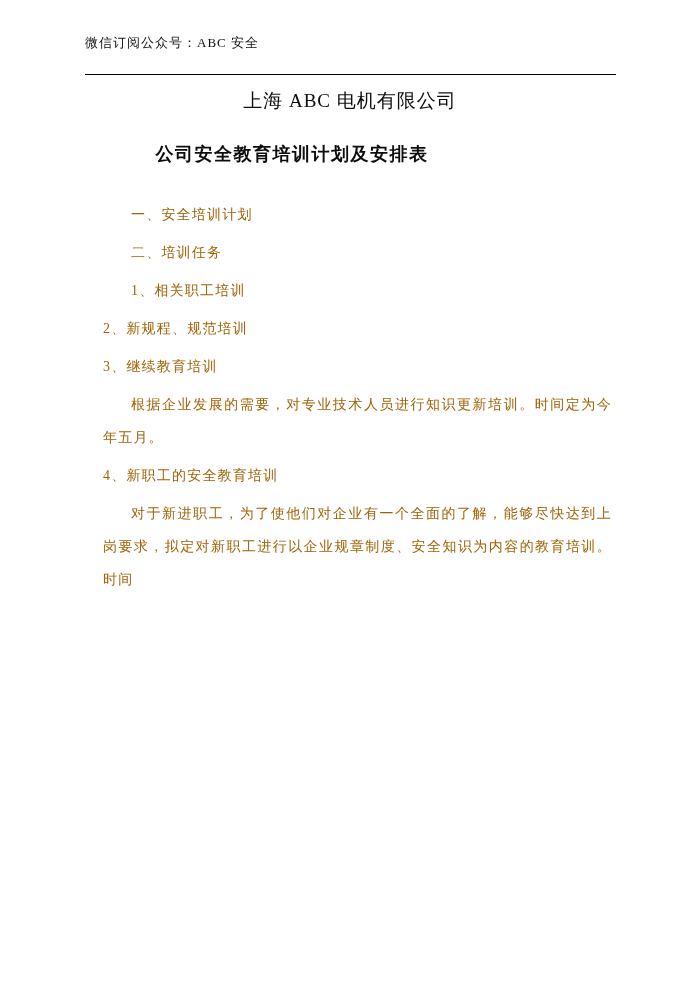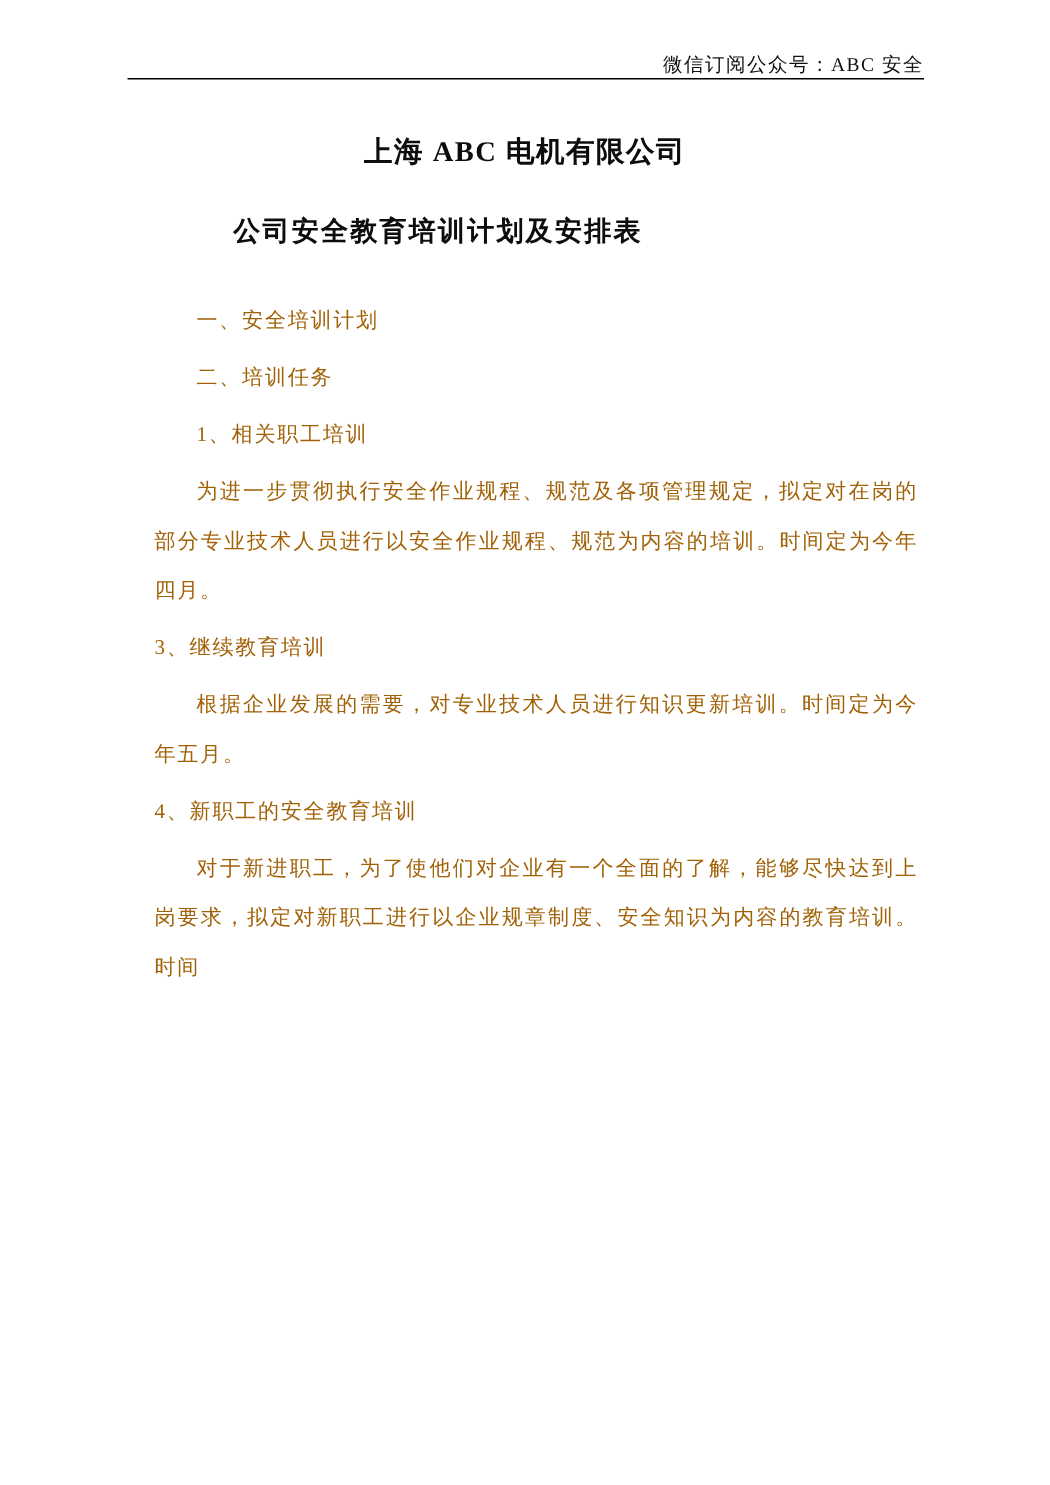--- a/index.html
+++ b/index.html
@@ -19,35 +19,35 @@
     height: 990px;
     background: #ffffff;
     overflow: hidden;
   }
   .header {
     position: absolute;
     top: 34px;
     left: 85px;
     width: 531px;
     border-bottom: 1.5px solid #000000;
-    padding-bottom: 0;
-    text-align: right;
+    padding-bottom: 22px;
+    text-align: left;
     font-size: 13px;
     letter-spacing: 1px;
     color: #111111;
   }
   .doc-title {
     position: absolute;
     top: 88px;
     left: 0;
     width: 700px;
     margin: 0;
     text-align: center;
     font-size: 19px;
-    font-weight: bold;
+    font-weight: normal;
     letter-spacing: 1px;
     color: #0d0d0d;
   }
   .doc-subtitle {
     position: absolute;
     top: 142px;
     left: 0;
     width: 584px;
     margin: 0;
     text-align: center;
@@ -84,20 +84,20 @@
   </div>
 
   <h1 class="doc-title">上海 ABC 电机有限公司</h1>
 
   <h2 class="doc-subtitle">公司安全教育培训计划及安排表</h2>
 
   <div class="doc-body">
     <p class="para indent">一、安全培训计划</p>
     <p class="para indent">二、培训任务</p>
     <p class="para indent">1、相关职工培训</p>
-    <p class="para indent">为进一步贯彻执行安全作业规程、规范及各项管理规定，拟定对在岗的部分专业技术人员进行以安全作业规程、规范为内容的培训。时间定为今年四月。</p>
+    <p class="para">2、新规程、规范培训</p>
     <p class="para">3、继续教育培训</p>
     <p class="para indent">根据企业发展的需要，对专业技术人员进行知识更新培训。时间定为今年五月。</p>
     <p class="para">4、新职工的安全教育培训</p>
     <p class="para indent">对于新进职工，为了使他们对企业有一个全面的了解，能够尽快达到上岗要求，拟定对新职工进行以企业规章制度、安全知识为内容的教育培训。时间</p>
   </div>
 
 </div>
 
 </body></html>

